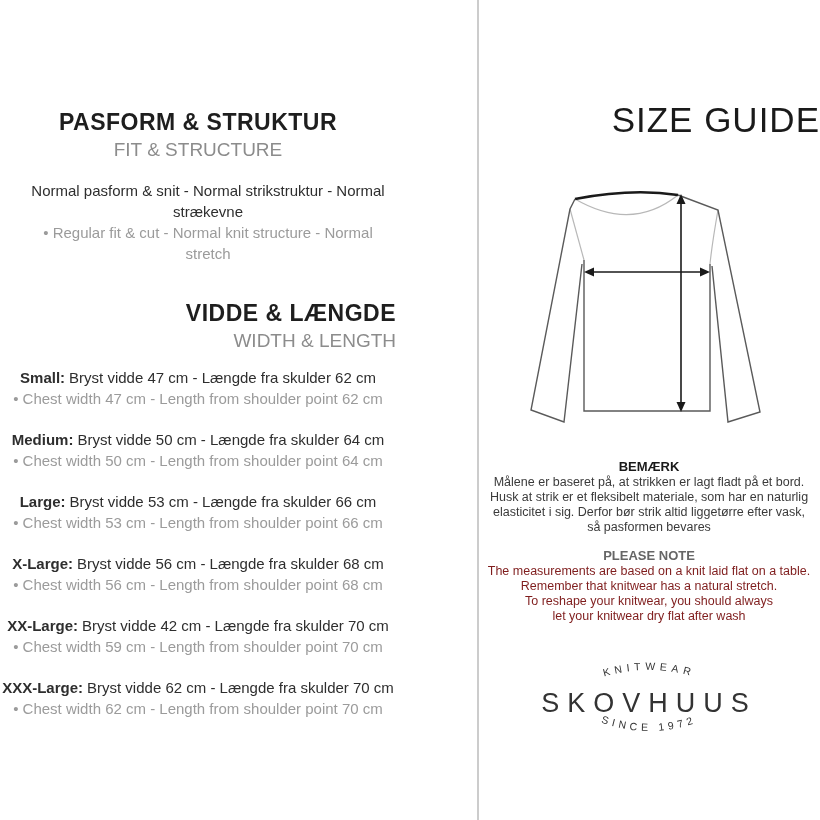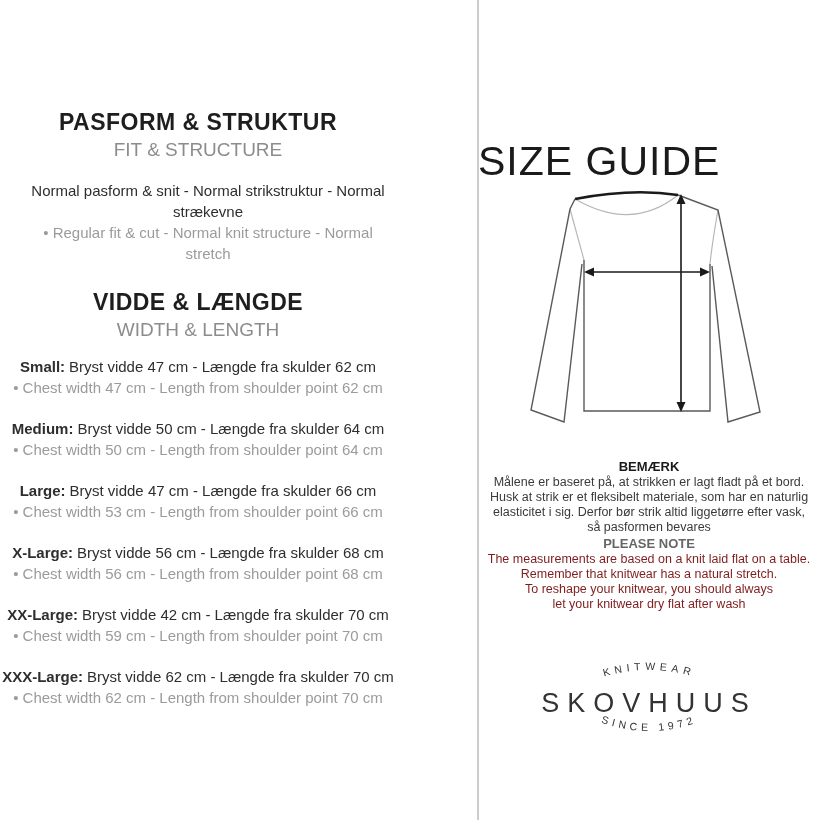--- a/index.html
+++ b/index.html
@@ -10,36 +10,36 @@
   
   .divider { position:absolute; left:477px; top:0; width:2px; height:820px; background:#cccccc; }
 
   
   .left-col { position:absolute; left:0; top:0; width:396px; height:820px; text-align:center; padding-top:108px; box-sizing:border-box; }
   .sec-title { font-size:23px; font-weight:600; letter-spacing:0.5px; color:#1e1e1e; line-height:28px; }
   .sec-sub   { font-size:19px; font-weight:400; color:#8c8c8c; line-height:24px; margin-top:2px; }
   .fit-lines { margin-top:18px;margin-left:20px; }
   .line-da { font-size:15px; color:#2e2e2e; line-height:21px; }
   .line-en { font-size:15px; color:#9b9b9b; line-height:21px; }
-  .sec2 { margin-top:24px; }
+  .sec2 { margin-top:35px;text-align:right; }
   .size-list { margin-top:14px; }
   .size-row { margin-bottom:20px; }
   .size-row .lbl { font-weight:700; margin-right:4px; }
 
   
   .right-col { position:absolute; left:478px; top:0; width:342px; height:820px; }
   .size-guide-title {
-    position:absolute; top:100px; left:0; width:342px; text-align:left;
-    font-size:41px; font-weight:500; letter-spacing:1px; color:#1a1a1a;margin-top:38px;
+    position:absolute; top:100px; left:0; width:342px; text-align:right;
+    font-size:35px; font-weight:500; letter-spacing:1px; color:#1a1a1a;
   }
   .sweater-svg { position:absolute; top:182px; left:10px; }
   .notes { position:absolute; top:458px; left:4px; width:334px; text-align:center; }
   .note-head-da { font-size:13px; font-weight:700; color:#1a1a1a; line-height:17px; }
   .note-line-da { font-size:12.5px; color:#3a3a3a; line-height:15px; }
-  .note-head-en { font-size:13px; font-weight:600; color:#666666; line-height:17px; }
+  .note-head-en { font-size:13px; font-weight:600; color:#666666; line-height:17px; margin-top:12px; }
   .note-line-en { font-size:12.5px; color:#7f1d1d; line-height:15px; }
   .logo-svg { position:absolute; top:640px; left:31px; }
 </style>
 </head>
 <body>
 
 <div class="canvas">
 
   <div class="divider"></div>
 
@@ -61,21 +61,21 @@
     <div class="size-list">
       <div class="size-row">
         <div class="line-da"><span class="lbl">Small:</span><span>Bryst vidde 47 cm - Længde fra skulder 62 cm</span></div>
         <div class="line-en">• Chest width 47 cm - Length from shoulder point 62 cm</div>
       </div>
       <div class="size-row">
         <div class="line-da"><span class="lbl">Medium:</span><span>Bryst vidde 50 cm - Længde fra skulder 64 cm</span></div>
         <div class="line-en">• Chest width 50 cm - Length from shoulder point 64 cm</div>
       </div>
       <div class="size-row">
-        <div class="line-da"><span class="lbl">Large:</span><span>Bryst vidde 47 cm - Længde fra skulder 66 cm</span></div>
+        <div class="line-da"><span class="lbl">Large:</span><span>Bryst vidde 53 cm - Længde fra skulder 66 cm</span></div>
         <div class="line-en">• Chest width 53 cm - Length from shoulder point 66 cm</div>
       </div>
       <div class="size-row">
         <div class="line-da"><span class="lbl">X-Large:</span><span>Bryst vidde 56 cm - Længde fra skulder 68 cm</span></div>
         <div class="line-en">• Chest width 56 cm - Length from shoulder point 68 cm</div>
       </div>
       <div class="size-row">
         <div class="line-da"><span class="lbl">XX-Large:</span><span>Bryst vidde 42 cm - Længde fra skulder 70 cm</span></div>
         <div class="line-en">• Chest width 59 cm - Length from shoulder point 70 cm</div>
       </div>

